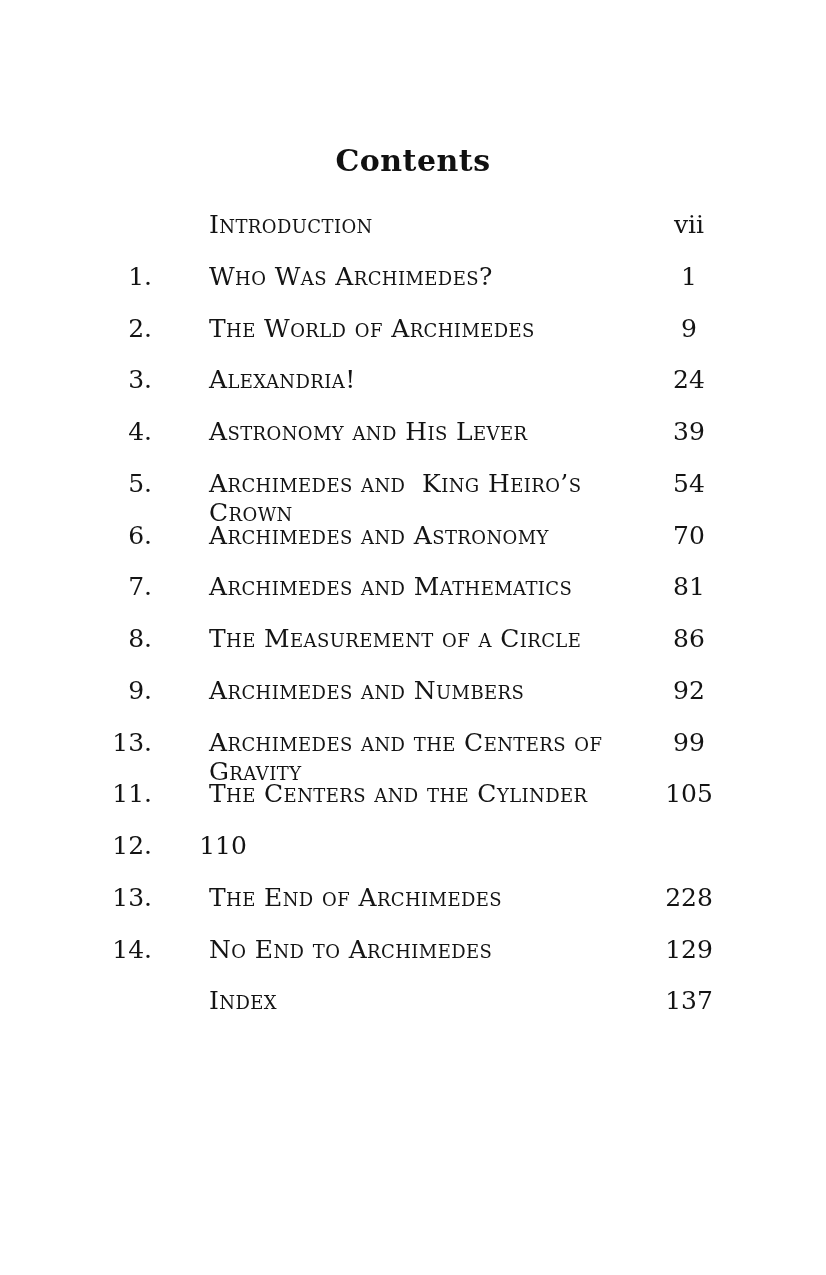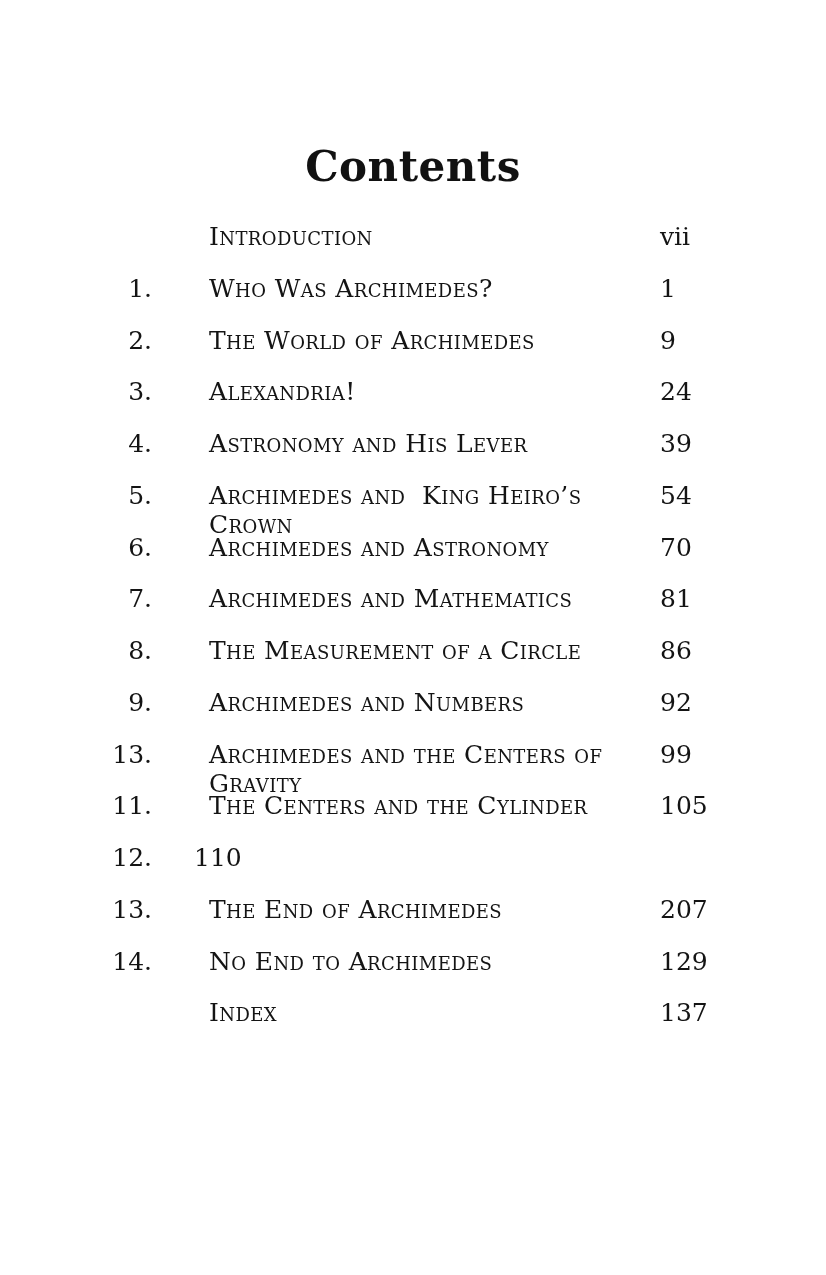--- a/index.html
+++ b/index.html
@@ -14,21 +14,21 @@
     background: #ffffff;
     color: #141414;
     font-family: "DejaVu Serif", "Liberation Serif", serif;
     overflow: hidden;
     box-sizing: border-box;
   }
   .contents-title {
     margin: 0;
     padding-top: 146px;
     text-align: center;
-    font-size: 42px;
+    font-size: 30px;
     line-height: 1.0;
     font-weight: bold;
     letter-spacing: 0.5px;
     color: #111111;
   }
   .toc-list {
     margin-top: 34px;
     margin-left: 80px;
     margin-right: 108px; 
   }
@@ -49,21 +49,21 @@
     padding-left: 25px;
     font-variant: small-caps;
     letter-spacing: 0.4px;
     white-space: pre-wrap; 
     overflow: hidden;
   }
   .entry-page {
     flex: 0 0 auto;
     min-width: 58px;
     padding-left: 10px;
-    text-align: left;
+    text-align: center;
   }
 </style>
 </head>
 <body>
 
 <div class="page">
   <h1 class="contents-title">Contents</h1>
 
   <div class="toc-list">
   <div class="toc-row">
@@ -139,21 +139,21 @@
   </div>
 
   <div class="toc-row">
     <span class="entry-number">12.</span>
     <span class="entry-page">110</span>
   </div>
 
   <div class="toc-row">
     <span class="entry-number">13.</span>
     <span class="entry-title">The End of Archimedes</span>
-    <span class="entry-page">207</span>
+    <span class="entry-page">228</span>
   </div>
 
   <div class="toc-row">
     <span class="entry-number">14.</span>
     <span class="entry-title">No End to Archimedes</span>
     <span class="entry-page">129</span>
   </div>
 
 
   <div class="toc-row">

